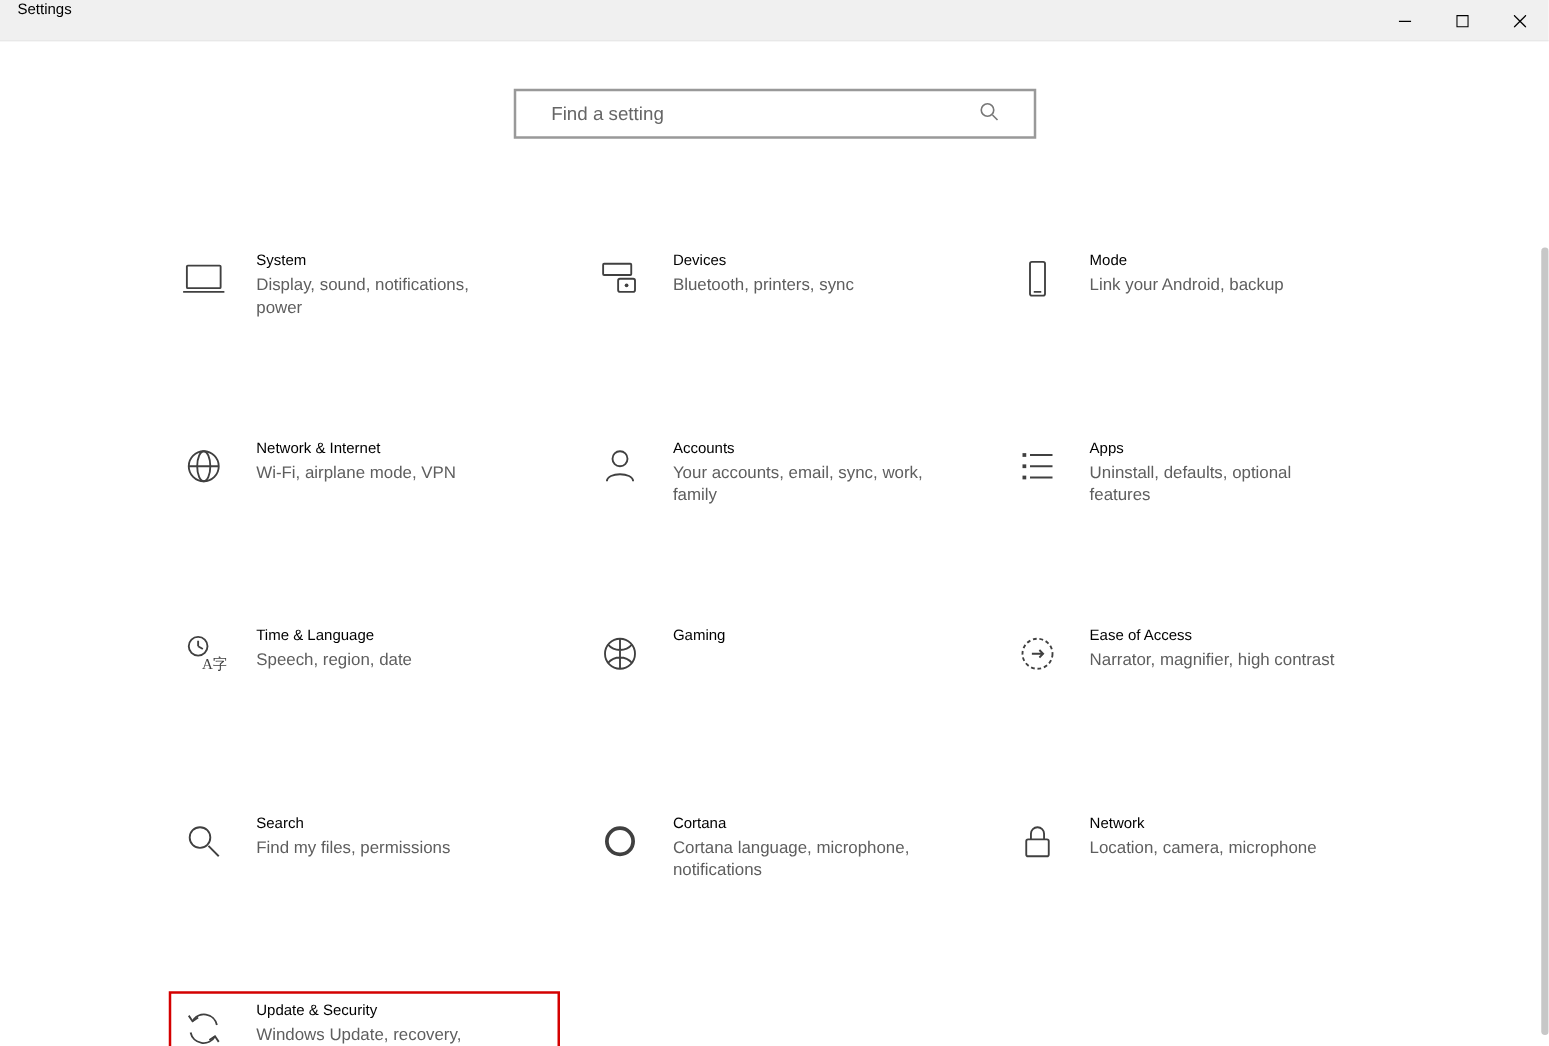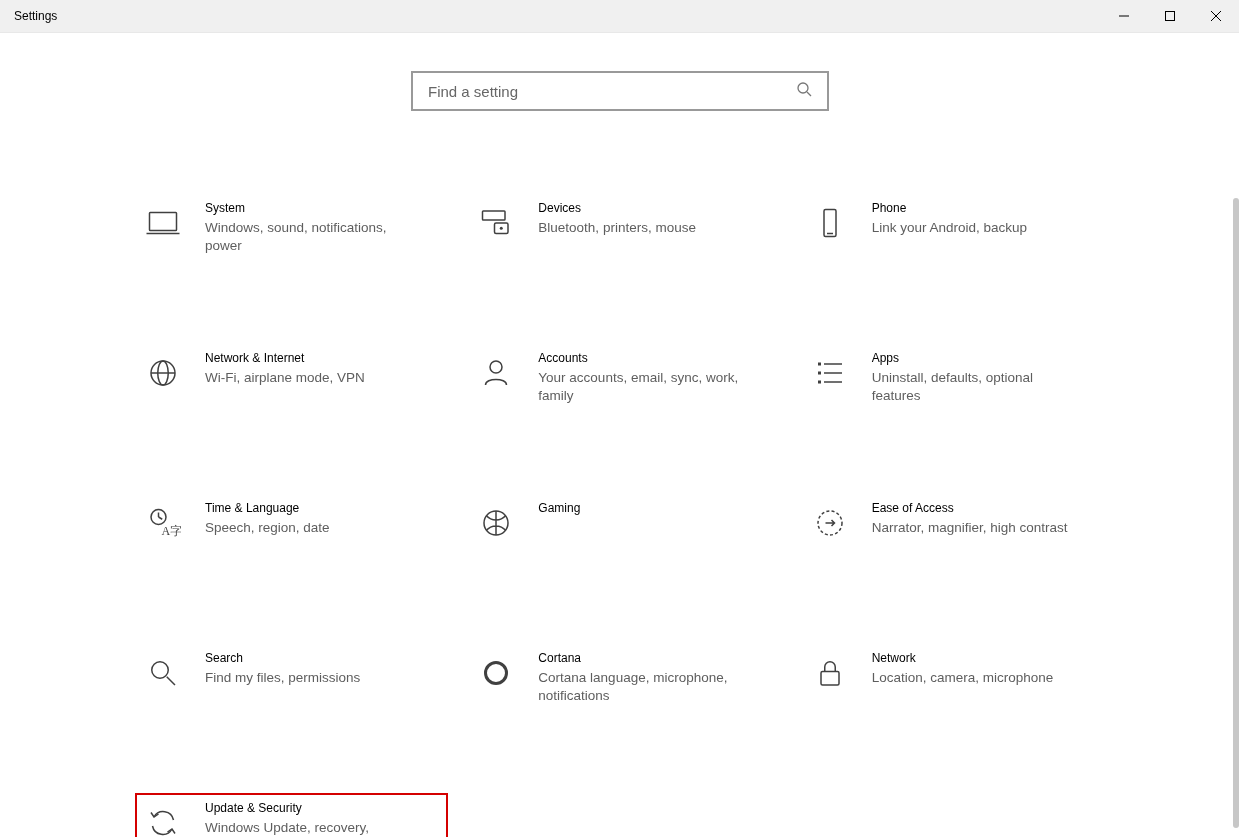--- a/index.html
+++ b/index.html
@@ -8,21 +8,21 @@
     background: #ffffff;
     width: 1239px;
     height: 837px;
     overflow: hidden;
     position: relative;
   }
   .titlebar {
     height: 33px;
     background: #f0f0f0;
     display: flex;
-    align-items: center;
+    align-items: flex-start;
     justify-content: space-between;
     padding: 0 0 0 14px;
     border-bottom: 1px solid #e8e8e8;
   }
   .titlebar-title {
     font-size: 12px;
     color: #000;
   }
   .titlebar-controls {
     display: flex;
@@ -43,21 +43,21 @@
   }
   .searchbox {
     position: absolute;
     left: 411px;
     top: 38px;
     width: 418px;
     height: 40px;
     border: 2px solid #999;
     display: flex;
     align-items: center;
-    padding: 0 15px;
+    padding: 0 28px;
   }
   .searchbox input {
     flex: 1;
     border: none;
     outline: none;
     font-size: 15px;
     color: #000;
     background: transparent;
   }
   .searchbox input::placeholder { color: #666; }
@@ -163,47 +163,47 @@
 
     <div class="category">
       <div class="cat-icon">
         <svg viewBox="0 0 48 48">
             <rect x="6" y="10" width="36" height="24" rx="1" fill="none" stroke="currentColor" stroke-width="2"></rect>
             <line x1="2" y1="38" x2="46" y2="38" stroke="currentColor" stroke-width="2"></line>
           </svg>
       </div>
       <div class="cat-text">
         <div class="cat-title">System</div>
-        <div class="cat-desc">Windows, sound, notifications, power</div>
+        <div class="cat-desc">Display, sound, notifications, power</div>
       </div>
     </div>
 
     <div class="category">
       <div class="cat-icon">
         <svg viewBox="0 0 48 48">
             <rect x="6" y="8" width="30" height="12" rx="1" fill="none" stroke="currentColor" stroke-width="2"></rect>
             <rect x="22" y="24" width="18" height="14" rx="2" fill="none" stroke="currentColor" stroke-width="2"></rect>
             <circle cx="31" cy="31" r="2" fill="currentColor"></circle>
           </svg>
       </div>
       <div class="cat-text">
         <div class="cat-title">Devices</div>
-        <div class="cat-desc">Bluetooth, printers, mouse</div>
+        <div class="cat-desc">Bluetooth, printers, sync</div>
       </div>
     </div>
 
     <div class="category">
       <div class="cat-icon">
         <svg viewBox="0 0 48 48">
             <rect x="16" y="6" width="16" height="36" rx="2" fill="none" stroke="currentColor" stroke-width="2"></rect>
             <line x1="20" y1="38" x2="28" y2="38" stroke="currentColor" stroke-width="2"></line>
           </svg>
       </div>
       <div class="cat-text">
-        <div class="cat-title">Phone</div>
+        <div class="cat-title">Mode</div>
         <div class="cat-desc">Link your Android, backup</div>
       </div>
     </div>
 
     <div class="category">
       <div class="cat-icon">
         <svg viewBox="0 0 48 48">
             <circle cx="24" cy="24" r="16" fill="none" stroke="currentColor" stroke-width="2"></circle>
             <ellipse cx="24" cy="24" rx="7" ry="16" fill="none" stroke="currentColor" stroke-width="2"></ellipse>
             <line x1="8" y1="24" x2="40" y2="24" stroke="currentColor" stroke-width="2"></line>

